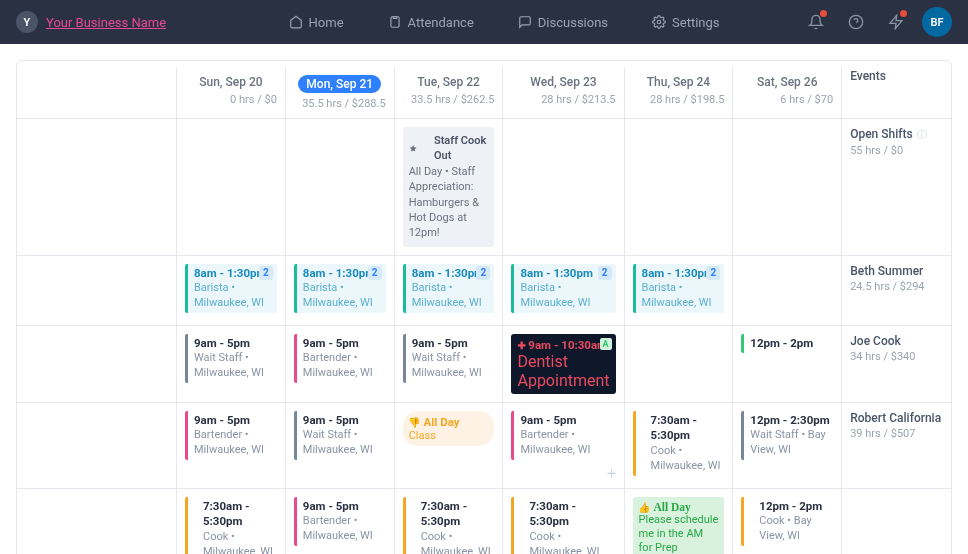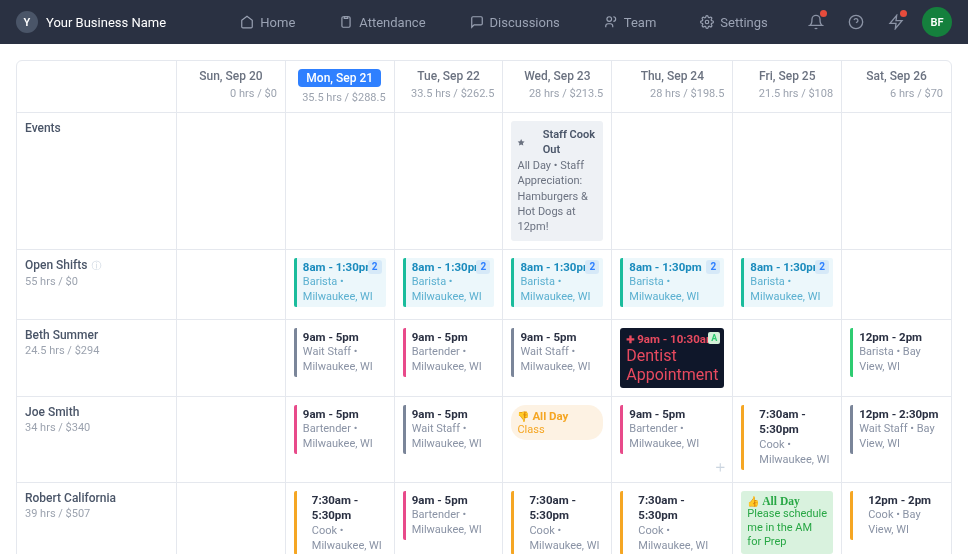--- a/index.html
+++ b/index.html
@@ -1,36 +1,36 @@
 <!DOCTYPE html>
 <html><head>
 <meta charset="utf-8">
 <style>
 * { margin: 0; padding: 0; box-sizing: border-box; }
 body { font-family: -apple-system, BlinkMacSystemFont, 'Segoe UI', Roboto, sans-serif; background: #fff; color: #2a3042; font-size: 12px; }
 
 .topnav { background: #2a3142; height: 44px; display: flex; align-items: center; padding: 0 16px; color: #b8bdc9; }
 .brand { display: flex; align-items: center; gap: 8px; margin-right: 40px; }
 .brand .logo { width: 22px; height: 22px; border-radius: 50%; background: #4a5568; display: flex; align-items: center; justify-content: center; color: #fff; font-size: 11px; font-weight: 600; }
-.brand .name { color: #ffffff; font-size: 13px; }
+.brand .name { color: #ec4899; font-size: 13px; text-decoration: underline; }
 .navitems { display: flex; gap: 20px; flex: 1; justify-content: center; }
 .navitem { display: flex; align-items: center; gap: 6px; padding: 8px 12px; color: #9ba3b4; cursor: pointer; font-size: 13px; }
 .navitem.active { color: #fff; font-weight: 600; }
 .navicons { display: flex; align-items: center; gap: 12px; }
 .icon-btn { position: relative; width: 28px; height: 28px; display: flex; align-items: center; justify-content: center; cursor: pointer; color: #8b93a5; }
 .icon-btn .dot { position: absolute; top: 2px; right: 3px; width: 7px; height: 7px; background: #e74c3c; border-radius: 50%; }
-.avatar { width: 30px; height: 30px; border-radius: 50%; background: #15803d; display: flex; align-items: center; justify-content: center; color: #fff; font-size: 11px; font-weight: 600; }
+.avatar { width: 30px; height: 30px; border-radius: 50%; background: #0369a1; display: flex; align-items: center; justify-content: center; color: #fff; font-size: 11px; font-weight: 600; }
 
 .schedule-wrap { padding: 16px; }
 .schedule { display: grid; grid-template-columns: 160px repeat(7, 1fr); border: 1px solid #e5e8ee; border-radius: 6px; overflow: hidden; background: #fff; }
 .cell { border-right: 1px solid #e5e8ee; border-bottom: 1px solid #e5e8ee; padding: 8px; min-height: 40px; position: relative; }
 .cell:nth-child(8n) { border-right: none; }
-.hdr { text-align: center; }
+.hdr { text-align: center; margin-top: 6px; }
 .hdr .dlabel { color: #6b7280; font-weight: 500; font-size: 12px; }
-.hdr.current .dlabel { background: #2f80ff; color: #fff; padding: 2px 8px; border-radius: 4px; display: inline-block; }
+.hdr.current .dlabel { background: #2f80ff; color: #fff; padding: 2px 8px; border-radius: 9px; display: inline-block; }
 .hdr .dmeta { color: #9ca3af; font-size: 11px; margin-top: 4px; text-align: right; }
 .rowlabel { font-size: 12px; color: #4a5568; }
 .rowlabel .name { font-weight: 500; margin-bottom: 2px; }
 .rowlabel .meta { color: #9ca3af; font-size: 11px; }
 .rowlabel .help { color: #cbd5e0; margin-left: 4px; font-size: 10px; }
 
 .event-block { background: #eef1f5; border-radius: 3px; padding: 6px; font-size: 11px; color: #6b7280; line-height: 1.4; }
 .event-block .et { font-weight: 600; color: #4a5568; display: flex; align-items: center; gap: 17px; }
 
 .shift { border-left: 3px solid #888; padding: 2px 0 2px 6px; margin-bottom: 4px; border-radius: 2px; line-height: 1.35; position: relative; }
@@ -86,28 +86,20 @@
       <span>Attendance</span>
     </div>
     <div class="navitem">
       <svg width="14" height="14" viewBox="0 0 24 24" fill="none" stroke="currentColor" stroke-width="2">
           <path d="M21 15a2 2 0 01-2 2H7l-4 4V5a2 2 0 012-2h14a2 2 0 012 2z"></path>
         </svg>
       <span>Discussions</span>
     </div>
     <div class="navitem">
       <svg width="14" height="14" viewBox="0 0 24 24" fill="none" stroke="currentColor" stroke-width="2">
-          <circle cx="9" cy="7" r="4"></circle>
-          <path d="M3 21v-2a4 4 0 014-4h4a4 4 0 014 4v2"></path>
-          <path d="M16 3a4 4 0 010 8"></path>
-        </svg>
-      <span>Team</span>
-    </div>
-    <div class="navitem">
-      <svg width="14" height="14" viewBox="0 0 24 24" fill="none" stroke="currentColor" stroke-width="2">
           <circle cx="12" cy="12" r="3"></circle>
           <path d="M19.4 15a1.65 1.65 0 00.33 1.82l.06.06a2 2 0 11-2.83 2.83l-.06-.06a1.65 1.65 0 00-1.82-.33 1.65 1.65 0 00-1 1.51V21a2 2 0 11-4 0v-.09a1.65 1.65 0 00-1-1.51 1.65 1.65 0 00-1.82.33l-.06.06a2 2 0 11-2.83-2.83l.06-.06a1.65 1.65 0 00.33-1.82 1.65 1.65 0 00-1.51-1H3a2 2 0 110-4h.09a1.65 1.65 0 001.51-1 1.65 1.65 0 00-.33-1.82l-.06-.06a2 2 0 112.83-2.83l.06.06a1.65 1.65 0 001.82.33h0a1.65 1.65 0 001-1.51V3a2 2 0 114 0v.09a1.65 1.65 0 001 1.51 1.65 1.65 0 001.82-.33l.06-.06a2 2 0 112.83 2.83l-.06.06a1.65 1.65 0 00-.33 1.82v0a1.65 1.65 0 001.51 1H21a2 2 0 110 4h-.09a1.65 1.65 0 00-1.51 1z"></path>
         </svg>
       <span>Settings</span>
     </div>
   </div>
   <div class="navicons">
     <div class="icon-btn">
       <svg width="16" height="16" viewBox="0 0 24 24" fill="none" stroke="currentColor" stroke-width="2">
           <path d="M18 8A6 6 0 006 8c0 7-3 9-3 9h18s-3-2-3-9"></path>
@@ -148,24 +140,20 @@
     <div class="dlabel">Tue, Sep 22</div>
     <div class="dmeta">33.5 hrs / $262.5</div>
   </div>
   <div class="cell hdr">
     <div class="dlabel">Wed, Sep 23</div>
     <div class="dmeta">28 hrs / $213.5</div>
   </div>
   <div class="cell hdr">
     <div class="dlabel">Thu, Sep 24</div>
     <div class="dmeta">28 hrs / $198.5</div>
-  </div>
-  <div class="cell hdr">
-    <div class="dlabel">Fri, Sep 25</div>
-    <div class="dmeta">21.5 hrs / $108</div>
   </div>
   <div class="cell hdr">
     <div class="dlabel">Sat, Sep 26</div>
     <div class="dmeta">6 hrs / $70</div>
   </div>
 
   <div class="cell rowlabel row-events">
     <div class="name">Events</div>
   </div>
   <div class="cell row-events"></div>
@@ -255,26 +243,25 @@
     <div class="alert-shift">
       <div class="time"><span style="font-size:10px;">✚ </span><span>9am - 10:30am</span></div>
       <div class="info">Dentist Appointment</div>
       <div class="badge-a">A</div>
     </div>
   </div>
   <div class="cell row-emp"></div>
   <div class="cell row-emp">
     <div class="shift c-green">
       <div class="time">12pm - 2pm</div>
-      <div class="info">Barista • Bay View, WI</div>
     </div>
   </div>
 
   <div class="cell rowlabel row-emp">
-    <div class="name">Joe Smith</div>
+    <div class="name">Joe Cook</div>
     <div class="meta">34 hrs / $340</div>
   </div>
   <div class="cell row-emp"></div>
   <div class="cell row-emp">
     <div class="shift c-pink">
       <div class="time">9am - 5pm</div>
       <div class="info">Bartender • Milwaukee, WI</div>
     </div>
   </div>
   <div class="cell row-emp">

